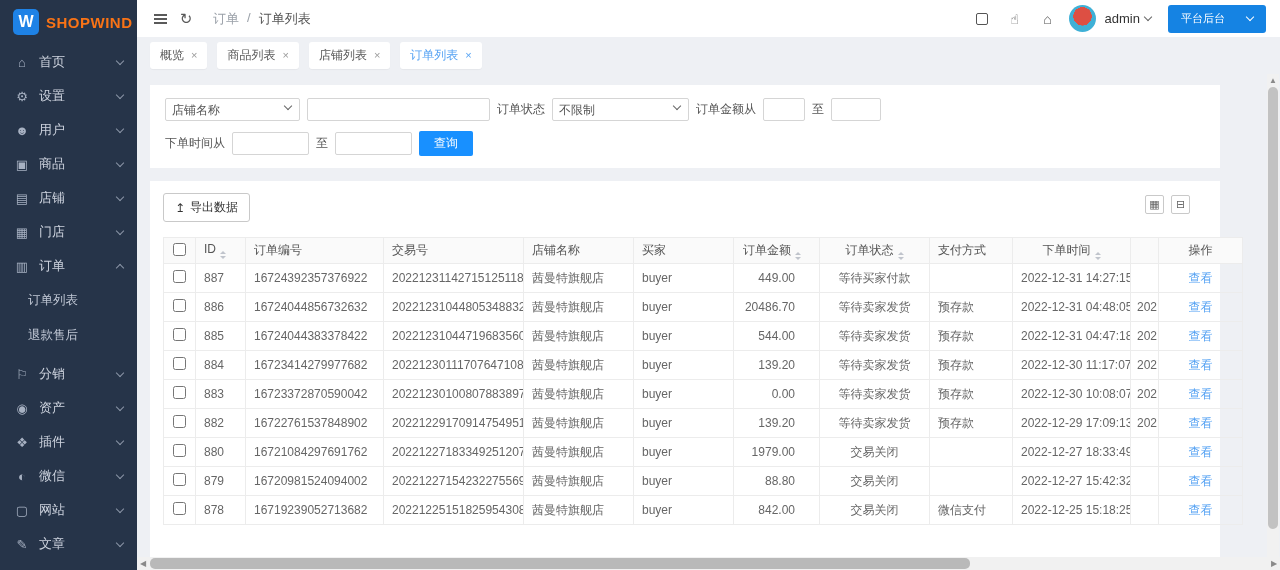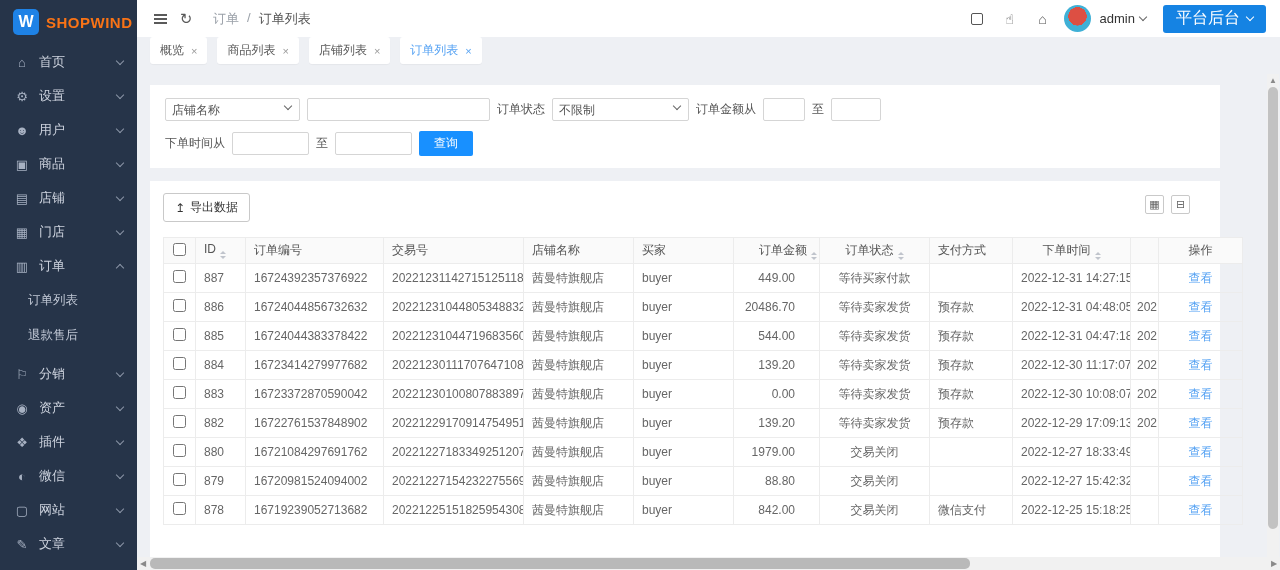--- a/index.html
+++ b/index.html
@@ -26,24 +26,24 @@
   .icon-refresh { font-size:15px; }
   .breadcrumb { margin-left:14px; font-size:13px; color:#9aa0a8; display:flex; gap:8px; }
   .breadcrumb .current { color:#555; }
   .tb-right { margin-left:auto; display:flex; align-items:center; gap:9px; }
   .tb-ic { font-size:14px; color:#555; width:24px; height:24px; display:flex; align-items:center; justify-content:center; cursor:pointer; }
   .icon-fullscreen { width:12px; height:12px; border:1px solid #555; border-radius:2px; }
   .avatar { width:27px; height:27px; border-radius:50%; flex-shrink:0; cursor:pointer;
     background: radial-gradient(circle at 50% 42%, #dd4f43 0 44%, #3fb0d6 45% 100%); }
   .username { font-size:13px; color:#333; display:flex; align-items:center; gap:5px; cursor:pointer; }
   .caret { width:6px; height:6px; border-right:1px solid #666; border-bottom:1px solid #666; transform:rotate(45deg); margin-top:-3px; }
-  .platform-btn { background:#1583e3; color:#fff; border:none; border-radius:3px; height:28px; padding:0 13px; font-size:16px; display:flex; align-items:center; gap:7px; cursor:pointer; margin-left:8px; font-family:inherit; }
+  .platform-btn { background:#1583e3; color:#fff; border:none; border-radius:3px; height:28px; padding:0 13px; font-size:11px; display:flex; align-items:center; gap:22px; cursor:pointer; margin-left:8px; font-family:inherit; }
   .platform-btn .caret { border-color:#fff; }
 
-  .tabstrip { height:36px; display:flex; align-items:flex-start; padding-left:13px; gap:10px; flex-shrink:0; }
+  .tabstrip { height:36px; display:flex; align-items:center; padding-left:13px; gap:10px; flex-shrink:0; }
   .tab { background:#fff; border-radius:3px; padding:5px 10px; font-size:12px; color:#595959; display:flex; align-items:center; gap:7px; cursor:pointer; box-shadow:0 1px 1px rgba(0,0,0,.04); }
   .tab .x { color:#9a9a9a; font-size:11px; }
   .tab.active { color:#55a2f3; }
   .tab.active .x { color:#55a2f3; }
 
   .content { flex:1; padding:12px 0 0 13px; overflow:hidden; }
   .card { background:#fff; width:1070px; }
 
   
   .filter-card { padding:13px 15px 12px; }
@@ -60,21 +60,21 @@
   .export-btn { display:inline-flex; align-items:center; gap:5px; border:1px solid #c9c9c9; background:#fff; border-radius:3px; padding:5px 11px; font-size:12px; color:#333; cursor:pointer; font-family:inherit; }
   .tools { position:absolute; right:30px; top:14px; display:flex; gap:7px; }
   .tool-btn { width:19px; height:19px; border:1px solid #c9c9c9; border-radius:2px; background:#fff; color:#666; font-size:11px; display:flex; align-items:center; justify-content:center; cursor:pointer; }
 
   table { border-collapse:collapse; table-layout:fixed; width:1079px; margin-top:15px; font-size:12px; color:#666; }
   th, td { border:1px solid #ececec; height:29px; padding:0 8px; white-space:nowrap; overflow:hidden; text-align:left; font-weight:normal; }
   thead th { background:#fafafa; color:#555; height:26px; }
   td.cb, th.cb { text-align:center; padding:0; }
   input[type=checkbox] { width:13px; height:13px; accent-color:#fff; }
   .ta-r { text-align:right; padding-right:24px; }
-  th.ta-r { padding-right:2px; }
+  th.ta-r { padding-right:18px; }
   .ta-c { text-align:center; }
   td.clip, th.clip { padding:0 0 0 6px; }
   th.op, td.op { border-left:1px solid #be185d; }
   .view-link { color:#55a2f3; text-decoration:none; cursor:pointer; }
   .sort { display:none; vertical-align:-1px; margin-left:4px; }
   th.sortable .sort { display:inline-flex; flex-direction:column; }
   .sort i { width:0; height:0; border:3.5px solid transparent; display:block; }
   .sort .up { border-bottom-color:#c0c4cc; border-top:none; margin-bottom:2px; }
   .sort .down { border-top-color:#c0c4cc; border-bottom:none; }
 

